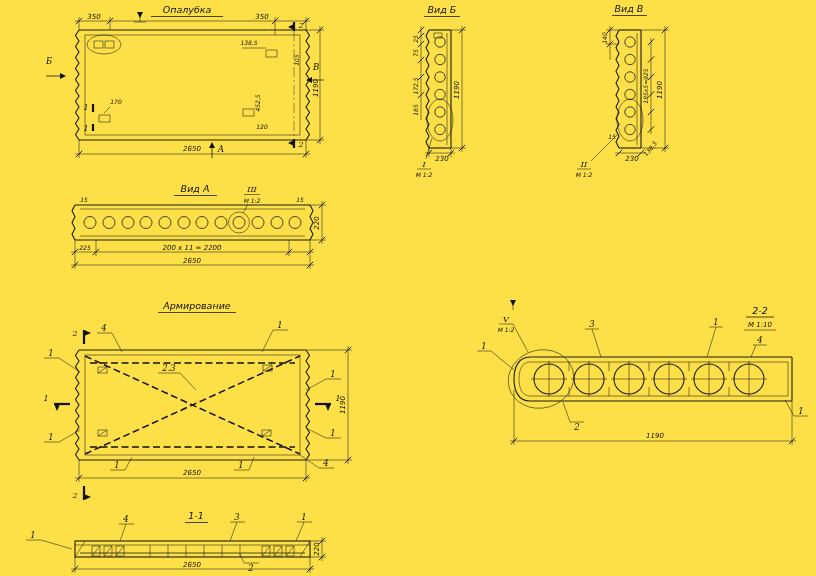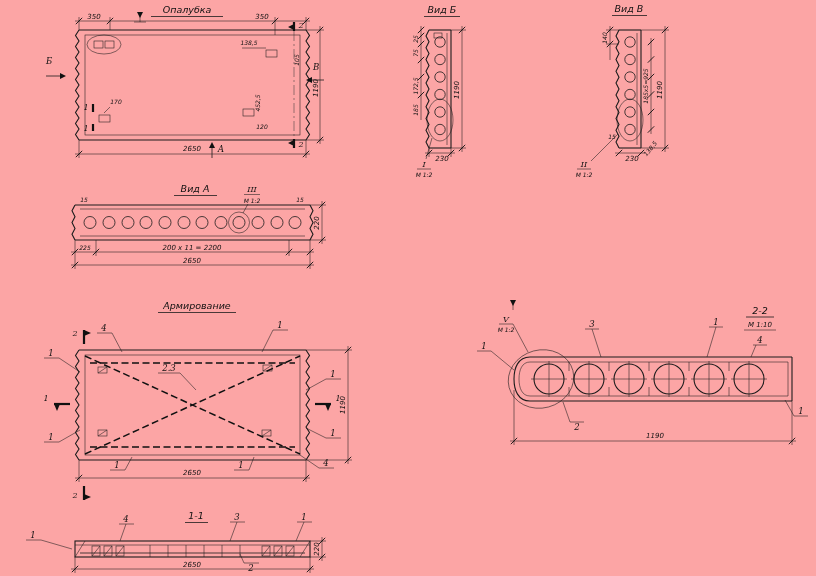--- a/index.html
+++ b/index.html
@@ -1,16 +1,16 @@
 <!DOCTYPE html>
 <html><head>
 <meta charset="utf-8">
 <style>
   html,body{margin:0;padding:0;background:#ffffff;}
-  .page{width:816px;height:576px;background:#fca5a5;position:relative;overflow:hidden;
+  .page{width:816px;height:576px;background:#fde047;position:relative;overflow:hidden;
         font-family:"DejaVu Sans",sans-serif;}
   svg{display:block;}
   .ln{stroke:#1c1c1c;fill:none;stroke-width:1.1;}
   .thin{stroke:#1c1c1c;fill:none;stroke-width:0.55;}
   .med{stroke:#1c1c1c;fill:none;stroke-width:0.8;}
   .thick{stroke:#111;fill:none;stroke-width:2.2;}
   .dash{stroke:#111;fill:none;stroke-width:1.5;stroke-dasharray:7 3.5;}
   .cutline{stroke:#333;fill:none;stroke-width:0.5;stroke-dasharray:10 3 2 3;}
   .tk{stroke:#111;stroke-width:0.9;}
   .fillink{fill:#111;stroke:none;}

